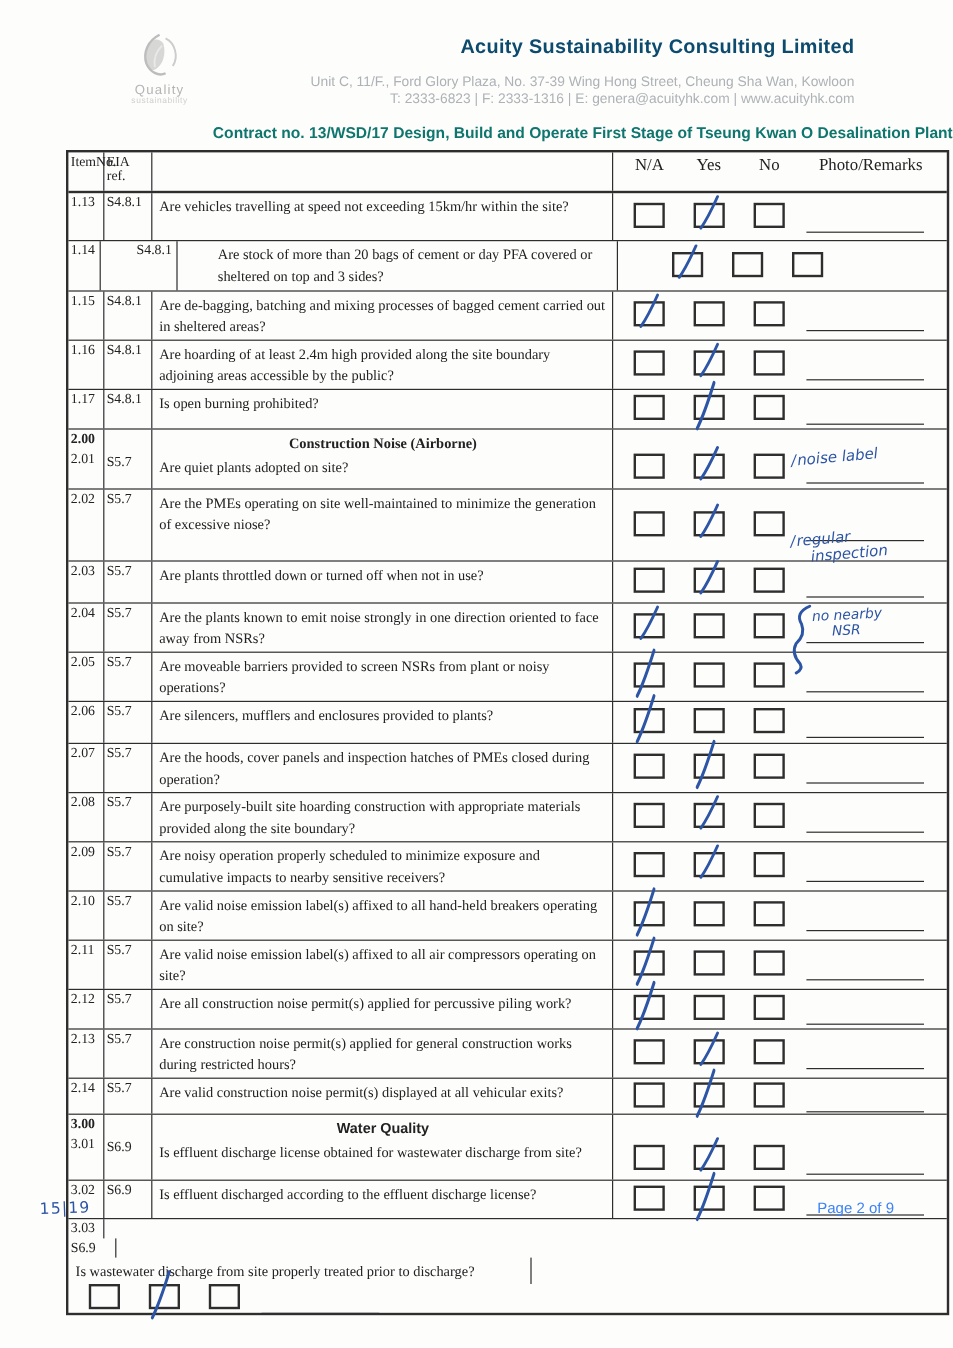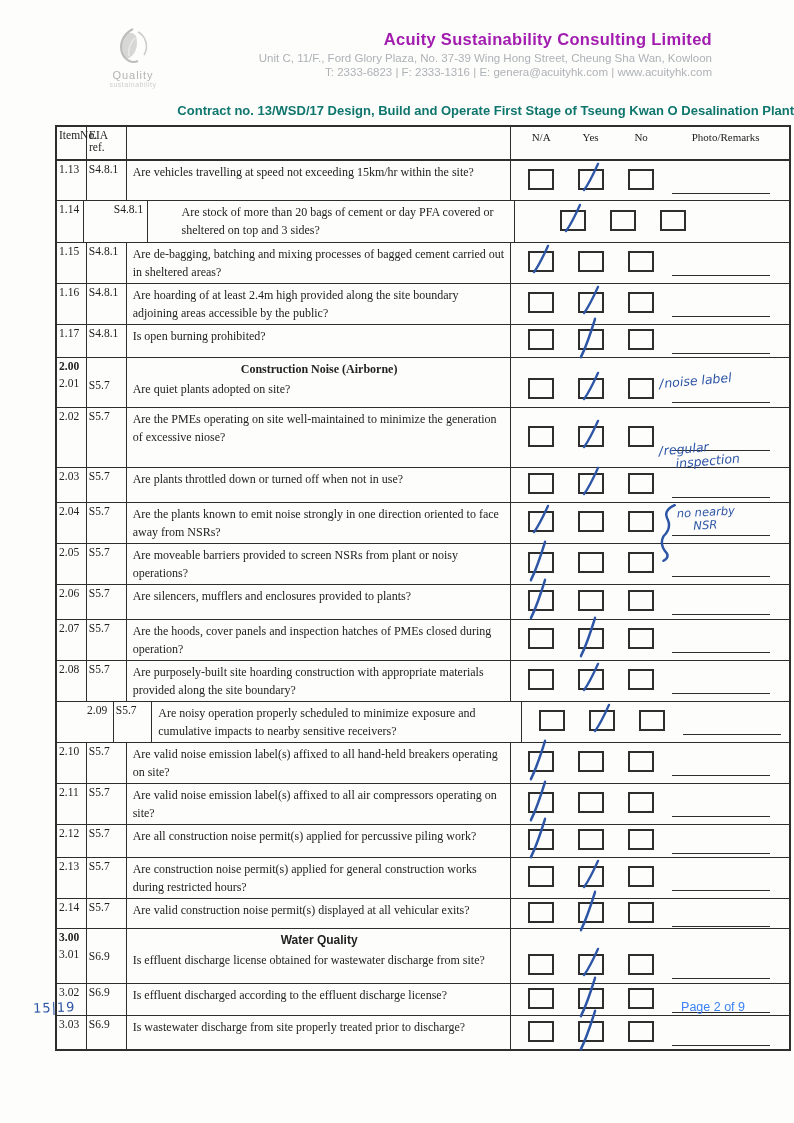--- a/index.html
+++ b/index.html
@@ -7,40 +7,40 @@
   .page { position:relative; width:794px; height:1123px; background:#fdfdfc; overflow:hidden;
           font-family:"Liberation Serif", serif; color:#222; }
 
   
   .logo { position:absolute; left:100px; top:26px; width:66px; text-align:center; }
   .logo svg { display:block; margin:0 auto; }
   .logo-brand { font-family:"Liberation Sans",sans-serif; font-size:11px; color:#b4b4b4; letter-spacing:1px; margin-top:1px; }
   .logo-sub { font-family:"Liberation Sans",sans-serif; font-size:7px; color:#cfcfcf; letter-spacing:.5px; }
   .head-text { position:absolute; left:180px; top:30px; width:532px; text-align:right;
                font-family:"Liberation Sans",sans-serif; }
-  .company-name { font-size:16.5px; font-weight:bold; color:#a21caf; letter-spacing:.3px; }
-  .company-address { font-size:11.5px; color:#aeb2b6; margin-top:3px; }
+  .company-name { font-size:16.5px; font-weight:bold; color:#0c4a6e; letter-spacing:.3px; }
+  .company-address { font-size:11.5px; color:#aeb2b6; margin-top:14px; }
   .company-contact { font-size:11.5px; color:#aeb2b6; margin-top:2px; }
   .doc-title { position:absolute; left:0; top:103px; width:100%; text-align:right;
                font-family:"Liberation Sans",sans-serif; font-weight:bold; font-size:13px; color:#0f766e; }
 
   
   .checklist-table { position:absolute; left:55px; top:125px; width:736px; box-sizing:border-box;
                      border:2px solid var(--line); background:transparent; }
   .t-header,.t-row { display:flex; box-sizing:border-box; border-bottom:1px solid var(--line); }
   .t-header { min-height:34px; border-bottom-width:2px; }
   #rows .t-row:last-child { border-bottom:none; }
   .c-item { width:30px; box-sizing:border-box; border-right:1px solid var(--line); padding:2px 1px 2px 2px; font-size:11.5px; }
   .c-ref  { width:40px; box-sizing:border-box; border-right:1px solid var(--line); padding:2px 2px; font-size:11.5px; }
   .c-question { width:386px; box-sizing:border-box; border-right:1px solid var(--line); padding:2px 4px 2px 6px;
                 font-size:12px; line-height:1.5; }
   .c-answers { width:280px; box-sizing:border-box; position:relative; display:flex; align-items:center; overflow:visible; }
   .h-item { display:flex; flex-direction:row; justify-content:space-between; }
   .h-answers { position:relative; }
-  .h-label { position:absolute; top:4px; font-size:11px; text-align:center; }
+  .h-label { position:absolute; top:4px; font-size:14px; text-align:center; }
   .h-na { left:17px; width:27px; } .h-yes { left:66px; width:28px; } .h-no { left:117px; width:27px; }
   .h-remarks { left:152px; width:126px; }
 
   .answer-strip { position:relative; width:100%; height:24px; overflow:visible; }
   .box { position:absolute; top:0; width:26px; height:21px; box-sizing:border-box; border:2px solid var(--line); }
   .box-na { left:17px; } .box-yes { left:67px; } .box-no { left:117px; }
   .tick { position:absolute; left:1px; bottom:-5px; width:20px; height:32px; overflow:visible; }
   .tick.long { left:-2px; bottom:-13px; height:46px; }
   .tick path { stroke:var(--ink); stroke-width:2.4; fill:none; stroke-linecap:round; }
   .remark-line { position:absolute; left:161px; bottom:-1px; width:98px; border-bottom:1.6px solid var(--line); }
@@ -457,21 +457,21 @@
                   <path d="M3 31 Q9 22 17 3"></path>
                 </svg>
               </span>
         <span class="box box-no"></span>
         <span class="remark-line"></span>
 
       </div>
     </div>
   </div>
 
-  <div class="t-row" style="min-height: 40px; padding-left: 28px;">
+  <div class="t-row" style="min-height: 40px;">
     <div class="c-item">
       
       <span class="item-no">2.09</span>
     </div>
     <div class="c-ref">
       <span class="ref-text">S5.7</span>
     </div>
     <div class="c-question">
 
       <div class="q-text">Are noisy operation properly scheduled to minimize exposure and cumulative impacts to nearby sensitive receivers?</div>
@@ -673,21 +673,21 @@
                   <path d="M3 31 Q9 22 17 3"></path>
                 </svg>
               </span>
         <span class="box box-no"></span>
         <span class="remark-line"></span>
 
       </div>
     </div>
   </div>
 
-  <div class="t-row" style="min-height: 33px;">
+  <div class="t-row" style="min-height: 33px; flex-direction: column;">
     <div class="c-item">
       
       <span class="item-no">3.03</span>
     </div>
     <div class="c-ref">
       <span class="ref-text">S6.9</span>
     </div>
     <div class="c-question">
 
       <div class="q-text">Is wastewater discharge from site properly treated prior to discharge?</div>

